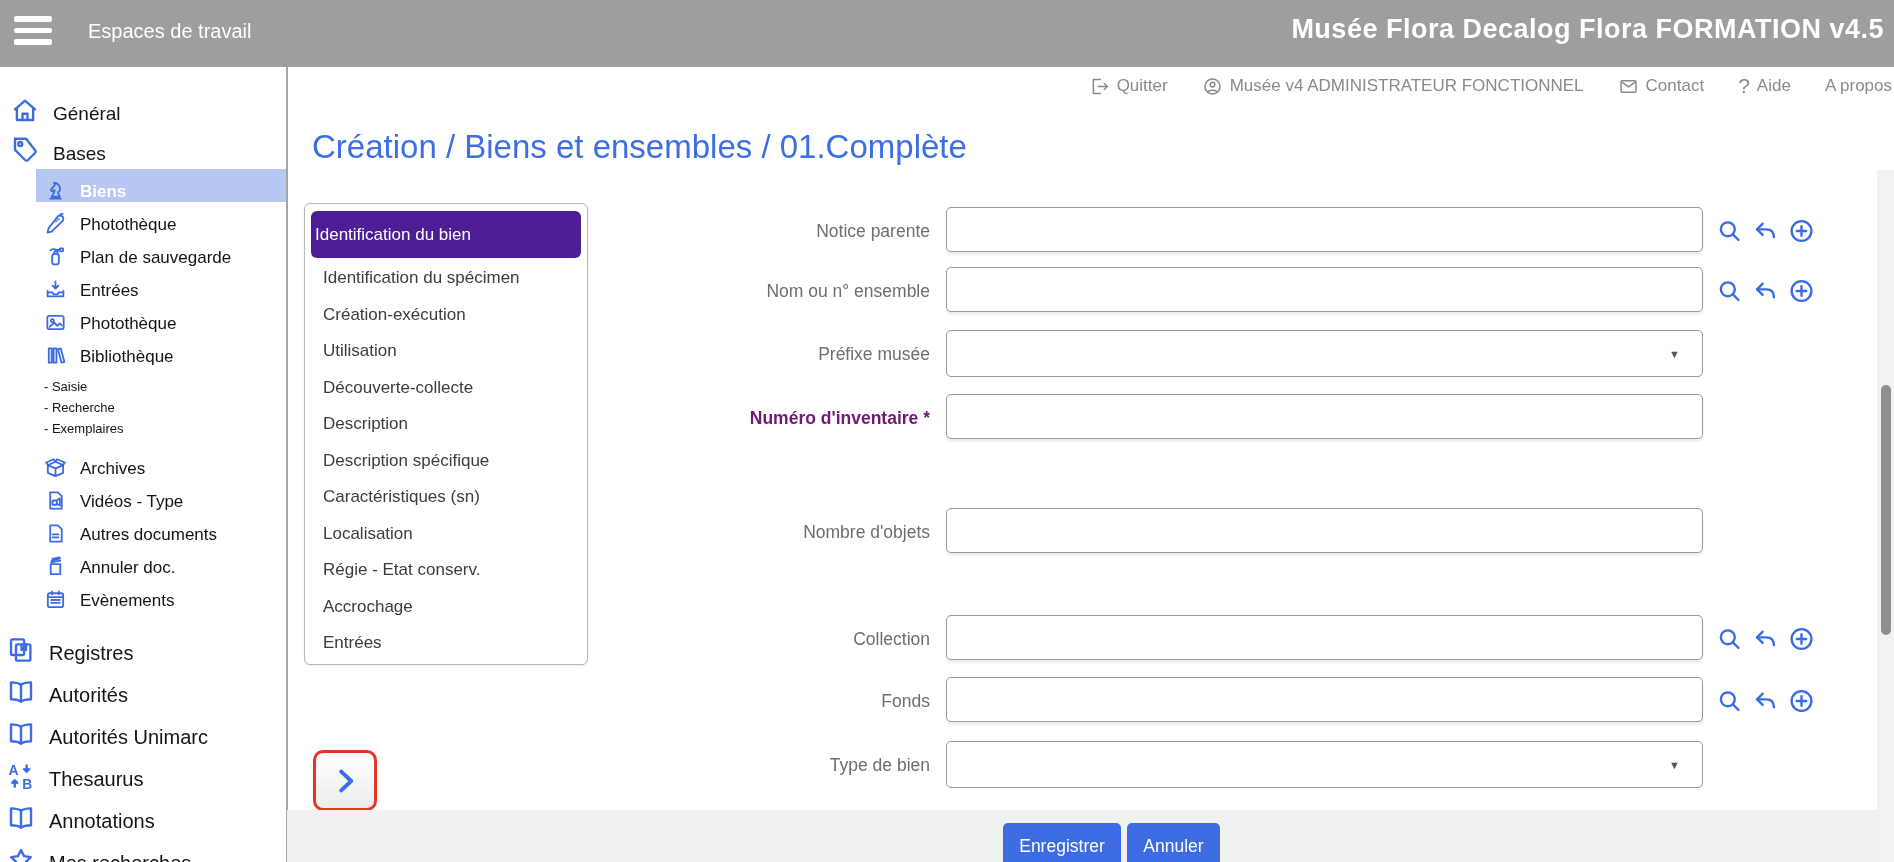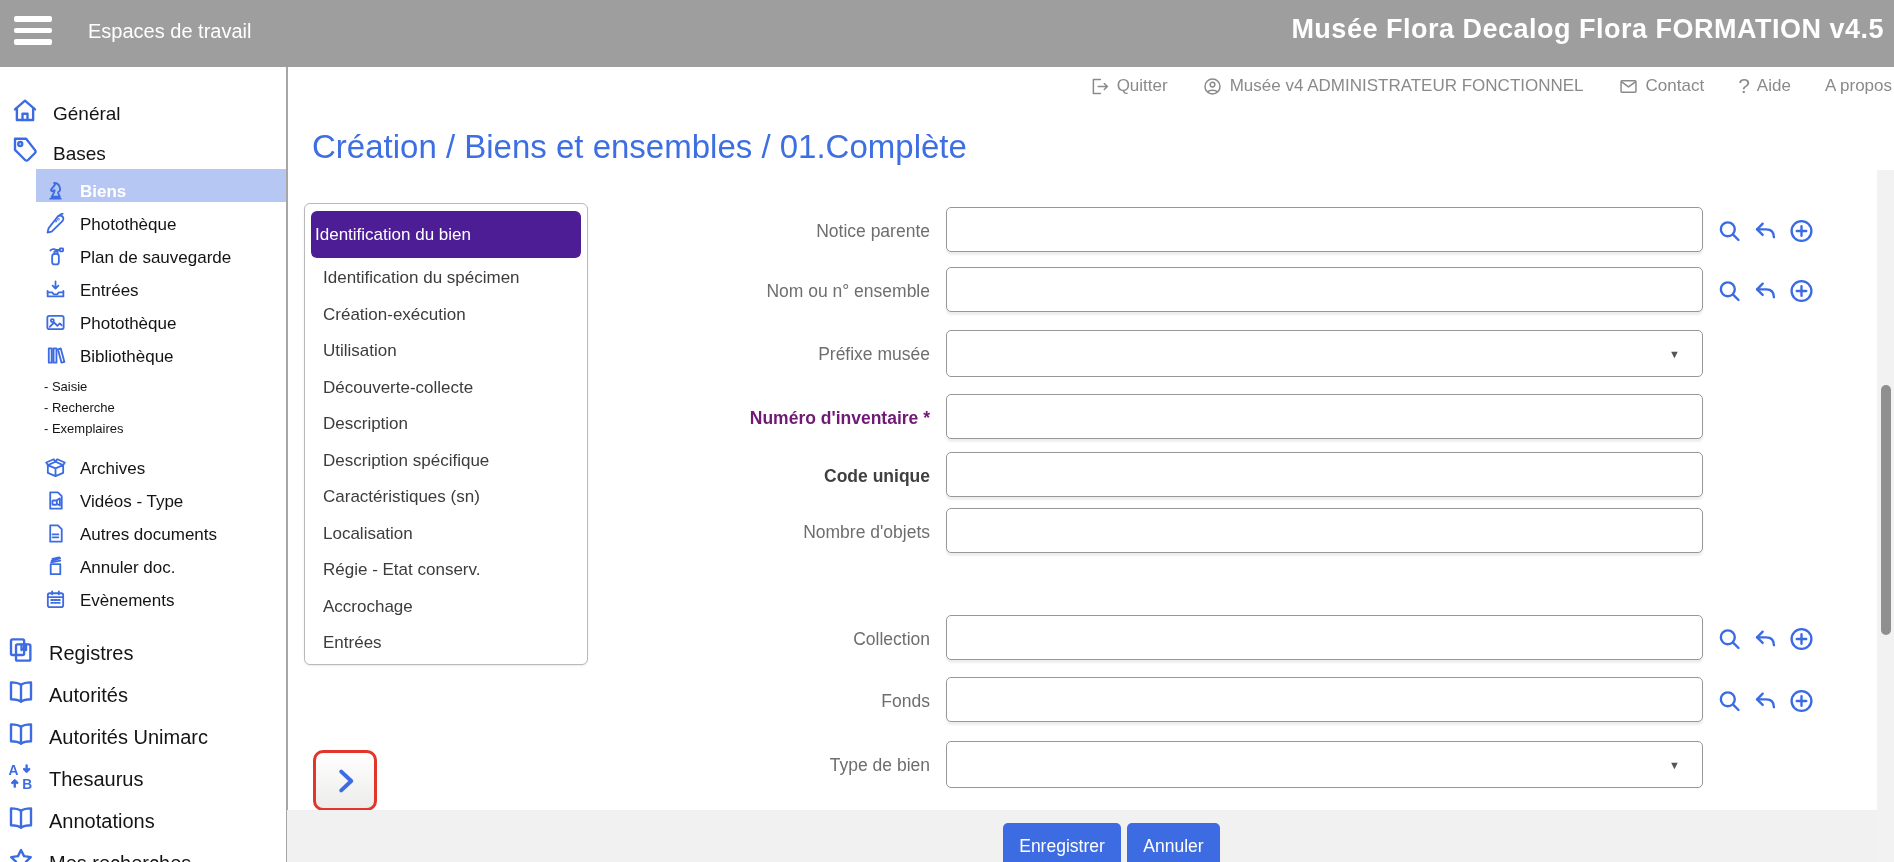--- a/index.html
+++ b/index.html
@@ -417,24 +417,20 @@
     <div class="fselect">
         <span class="caret">▼</span>
       </div>
   </div>
 
   <div class="frow" style="top:394px">
     <label class="flabel req"><span>Numéro d'inventaire</span> <span>*</span></label>
     <input class="finput" value="" style="">
   </div>
 
-  <div class="frow" style="top:452px">
-    <label class="flabel bold">Code unique</label>
-    <input class="finput" value="" style="">
-  </div>
 
   <div class="frow" style="top:508px">
     <label class="flabel">Nombre d'objets</label>
     <input class="finput" value="" style="">
   </div>
 
 
   <div class="frow" style="top:615px">
     <label class="flabel">Collection</label>
     <input class="finput" value="" style="">

